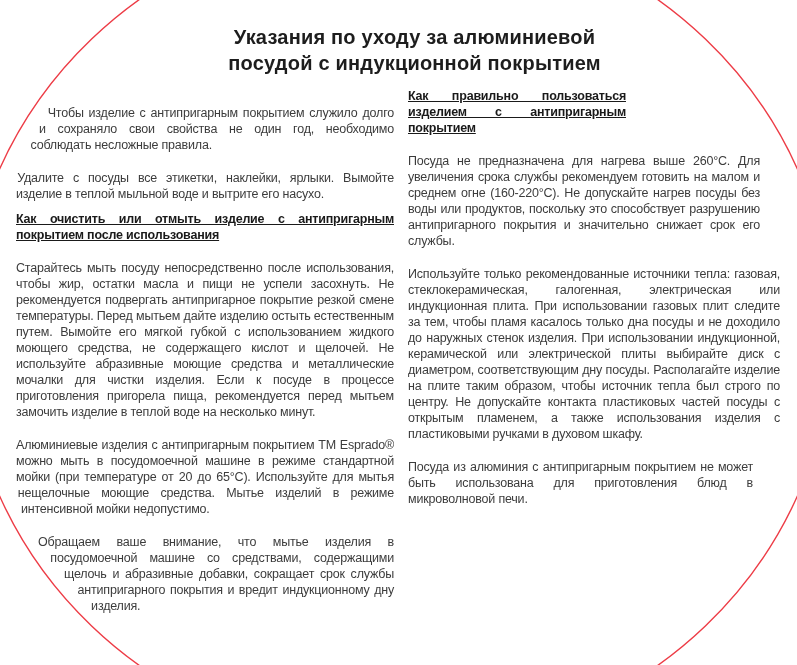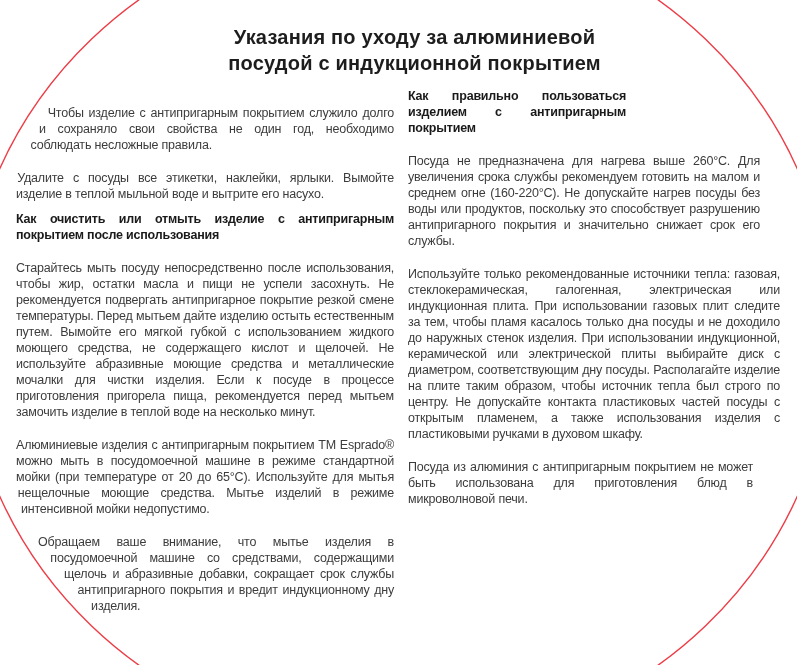--- a/index.html
+++ b/index.html
@@ -65,20 +65,21 @@
     margin: 17px 0 9px 0;
     text-align: justify;
   }
   .col h2 {
     margin: 0 0 9px 0;
     font-size: 12.5px;
     line-height: 16px;
     font-weight: 700;
     color: #1a1a1a;
     text-align: justify;
+    text-decoration: underline;
   }
   .para-intro { margin-left: 30px; }
   .heading-usage { max-width: 218px; }
   .para-utensils { max-width: 340px; }
   .para-heat { max-width: 352px; }
   .para-microwave { max-width: 345px; }
 </style>
 </head>
 <body>
 

